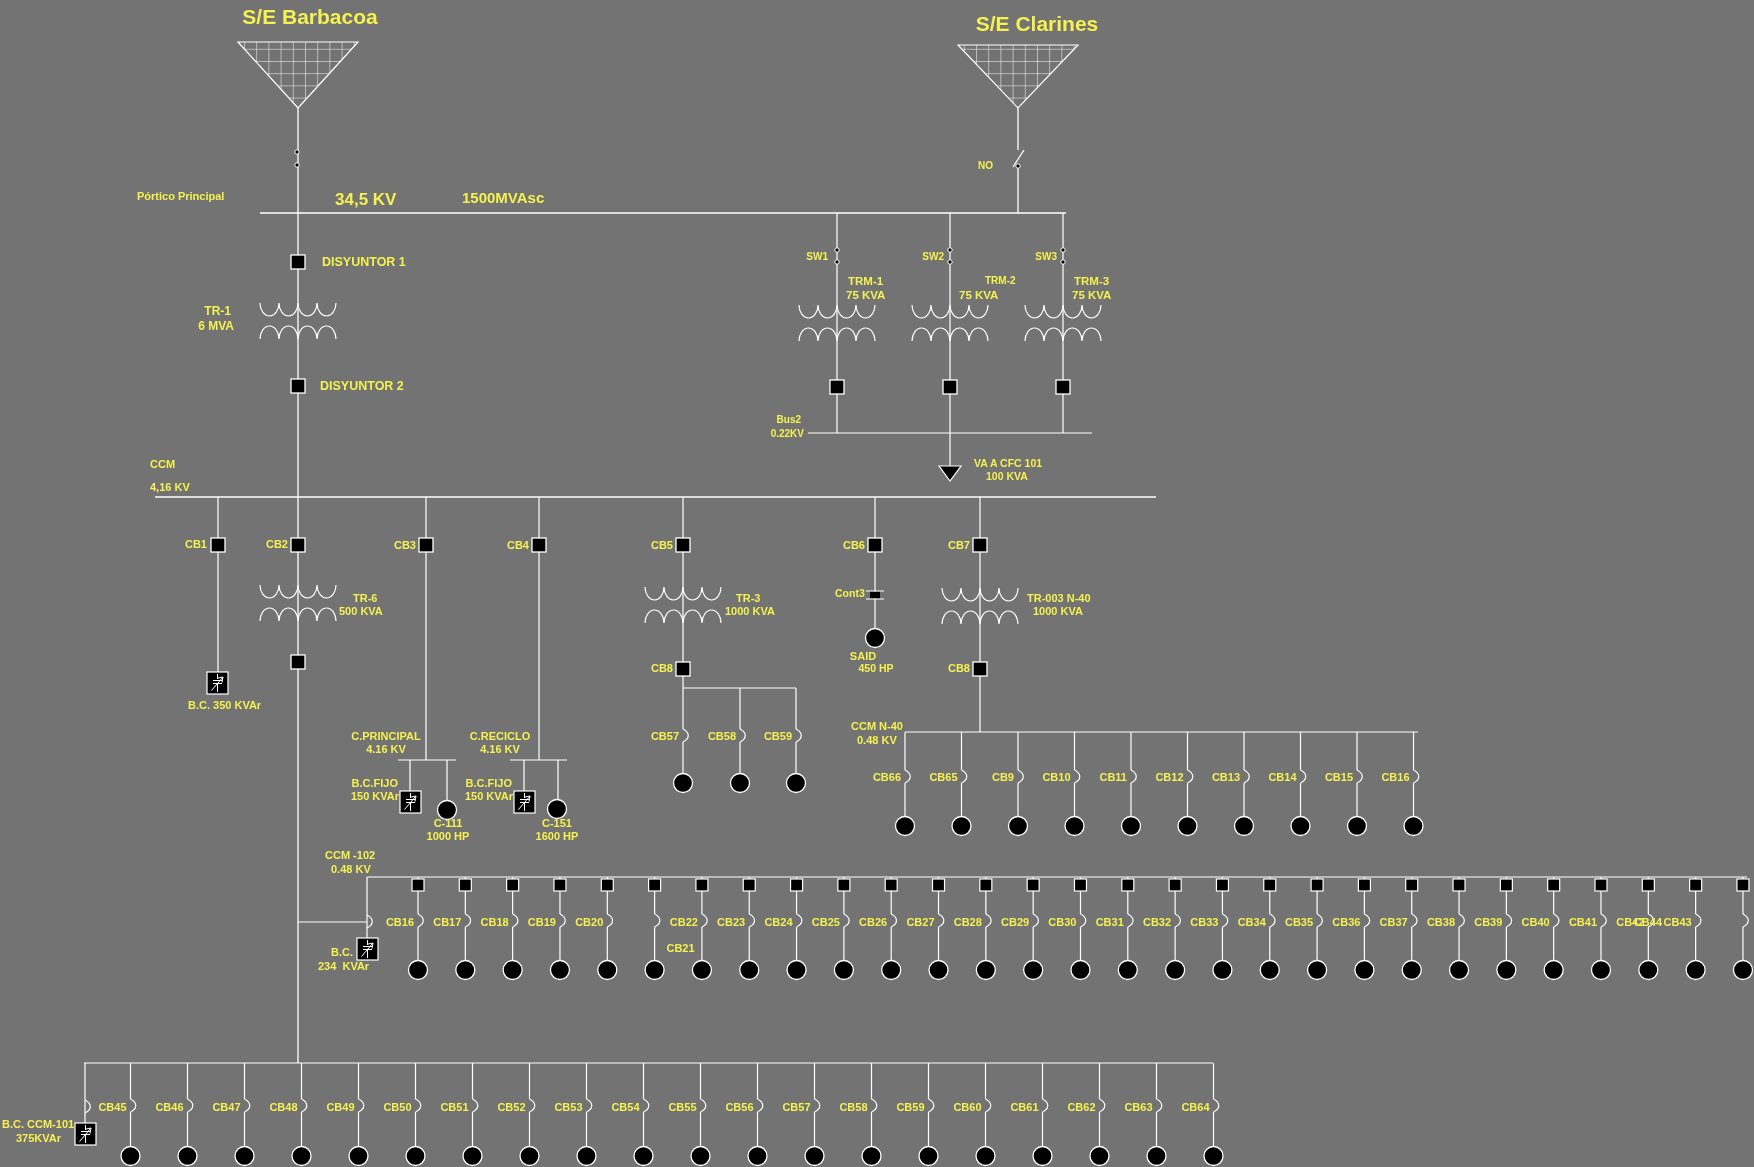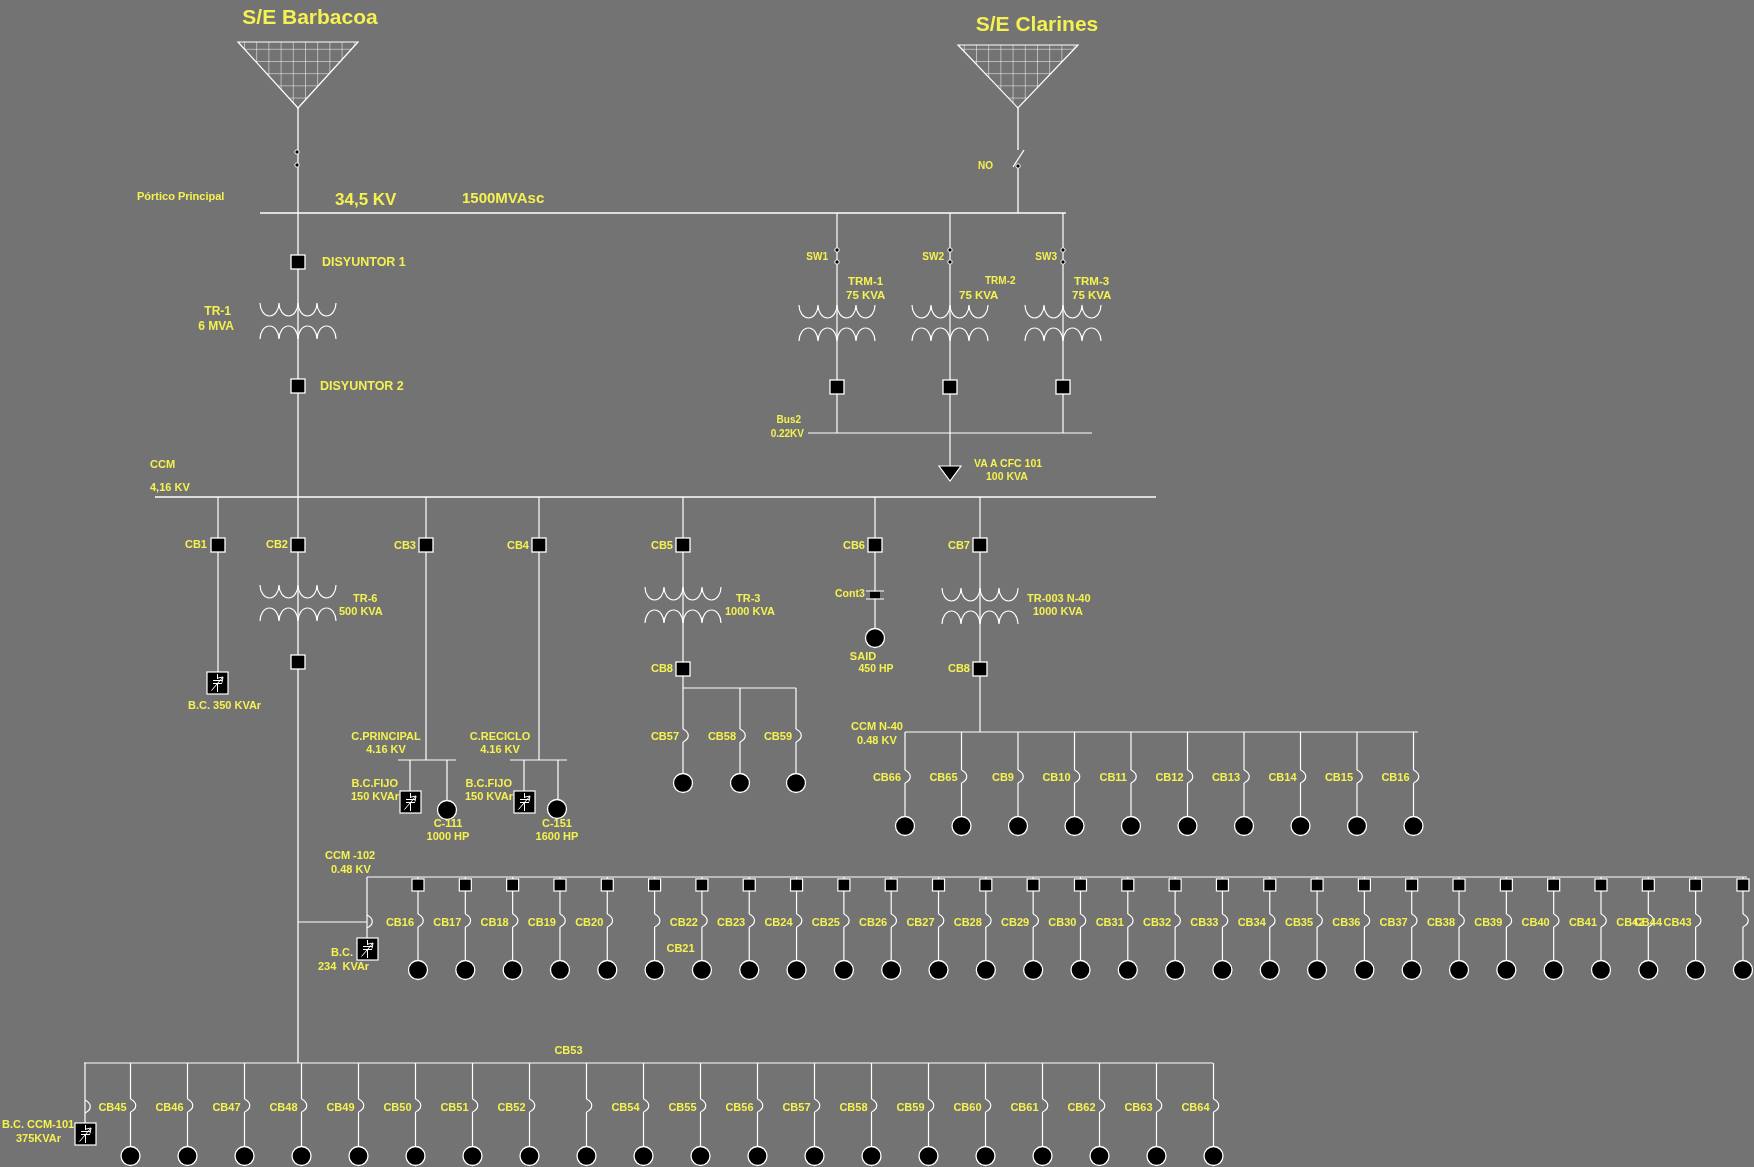--- a/index.html
+++ b/index.html
@@ -655,21 +655,21 @@
       <span class="lbl al-r" style="left: 1691.64px; top: 916px;">CB43</span>
       <span class="lbl al-r" style="left: 1662px; top: 916px;">CB44</span>
       <span class="lbl al-r" style="left: 126.5px; top: 1101px;">CB45</span>
       <span class="lbl al-r" style="left: 183.5px; top: 1101px;">CB46</span>
       <span class="lbl al-r" style="left: 240.5px; top: 1101px;">CB47</span>
       <span class="lbl al-r" style="left: 297.5px; top: 1101px;">CB48</span>
       <span class="lbl al-r" style="left: 354.5px; top: 1101px;">CB49</span>
       <span class="lbl al-r" style="left: 411.5px; top: 1101px;">CB50</span>
       <span class="lbl al-r" style="left: 468.5px; top: 1101px;">CB51</span>
       <span class="lbl al-r" style="left: 525.5px; top: 1101px;">CB52</span>
-      <span class="lbl al-r" style="left: 582.5px; top: 1044px;">CB53</span>
+      <span class="lbl al-r" style="left: 582.5px; top: 1101px;">CB53</span>
       <span class="lbl al-r" style="left: 639.5px; top: 1101px;">CB54</span>
       <span class="lbl al-r" style="left: 696.5px; top: 1101px;">CB55</span>
       <span class="lbl al-r" style="left: 753.5px; top: 1101px;">CB56</span>
       <span class="lbl al-r" style="left: 810.5px; top: 1101px;">CB57</span>
       <span class="lbl al-r" style="left: 867.5px; top: 1101px;">CB58</span>
       <span class="lbl al-r" style="left: 924.5px; top: 1101px;">CB59</span>
       <span class="lbl al-r" style="left: 981.5px; top: 1101px;">CB60</span>
       <span class="lbl al-r" style="left: 1038.5px; top: 1101px;">CB61</span>
       <span class="lbl al-r" style="left: 1095.5px; top: 1101px;">CB62</span>
       <span class="lbl al-r" style="left: 1152.5px; top: 1101px;">CB63</span>

